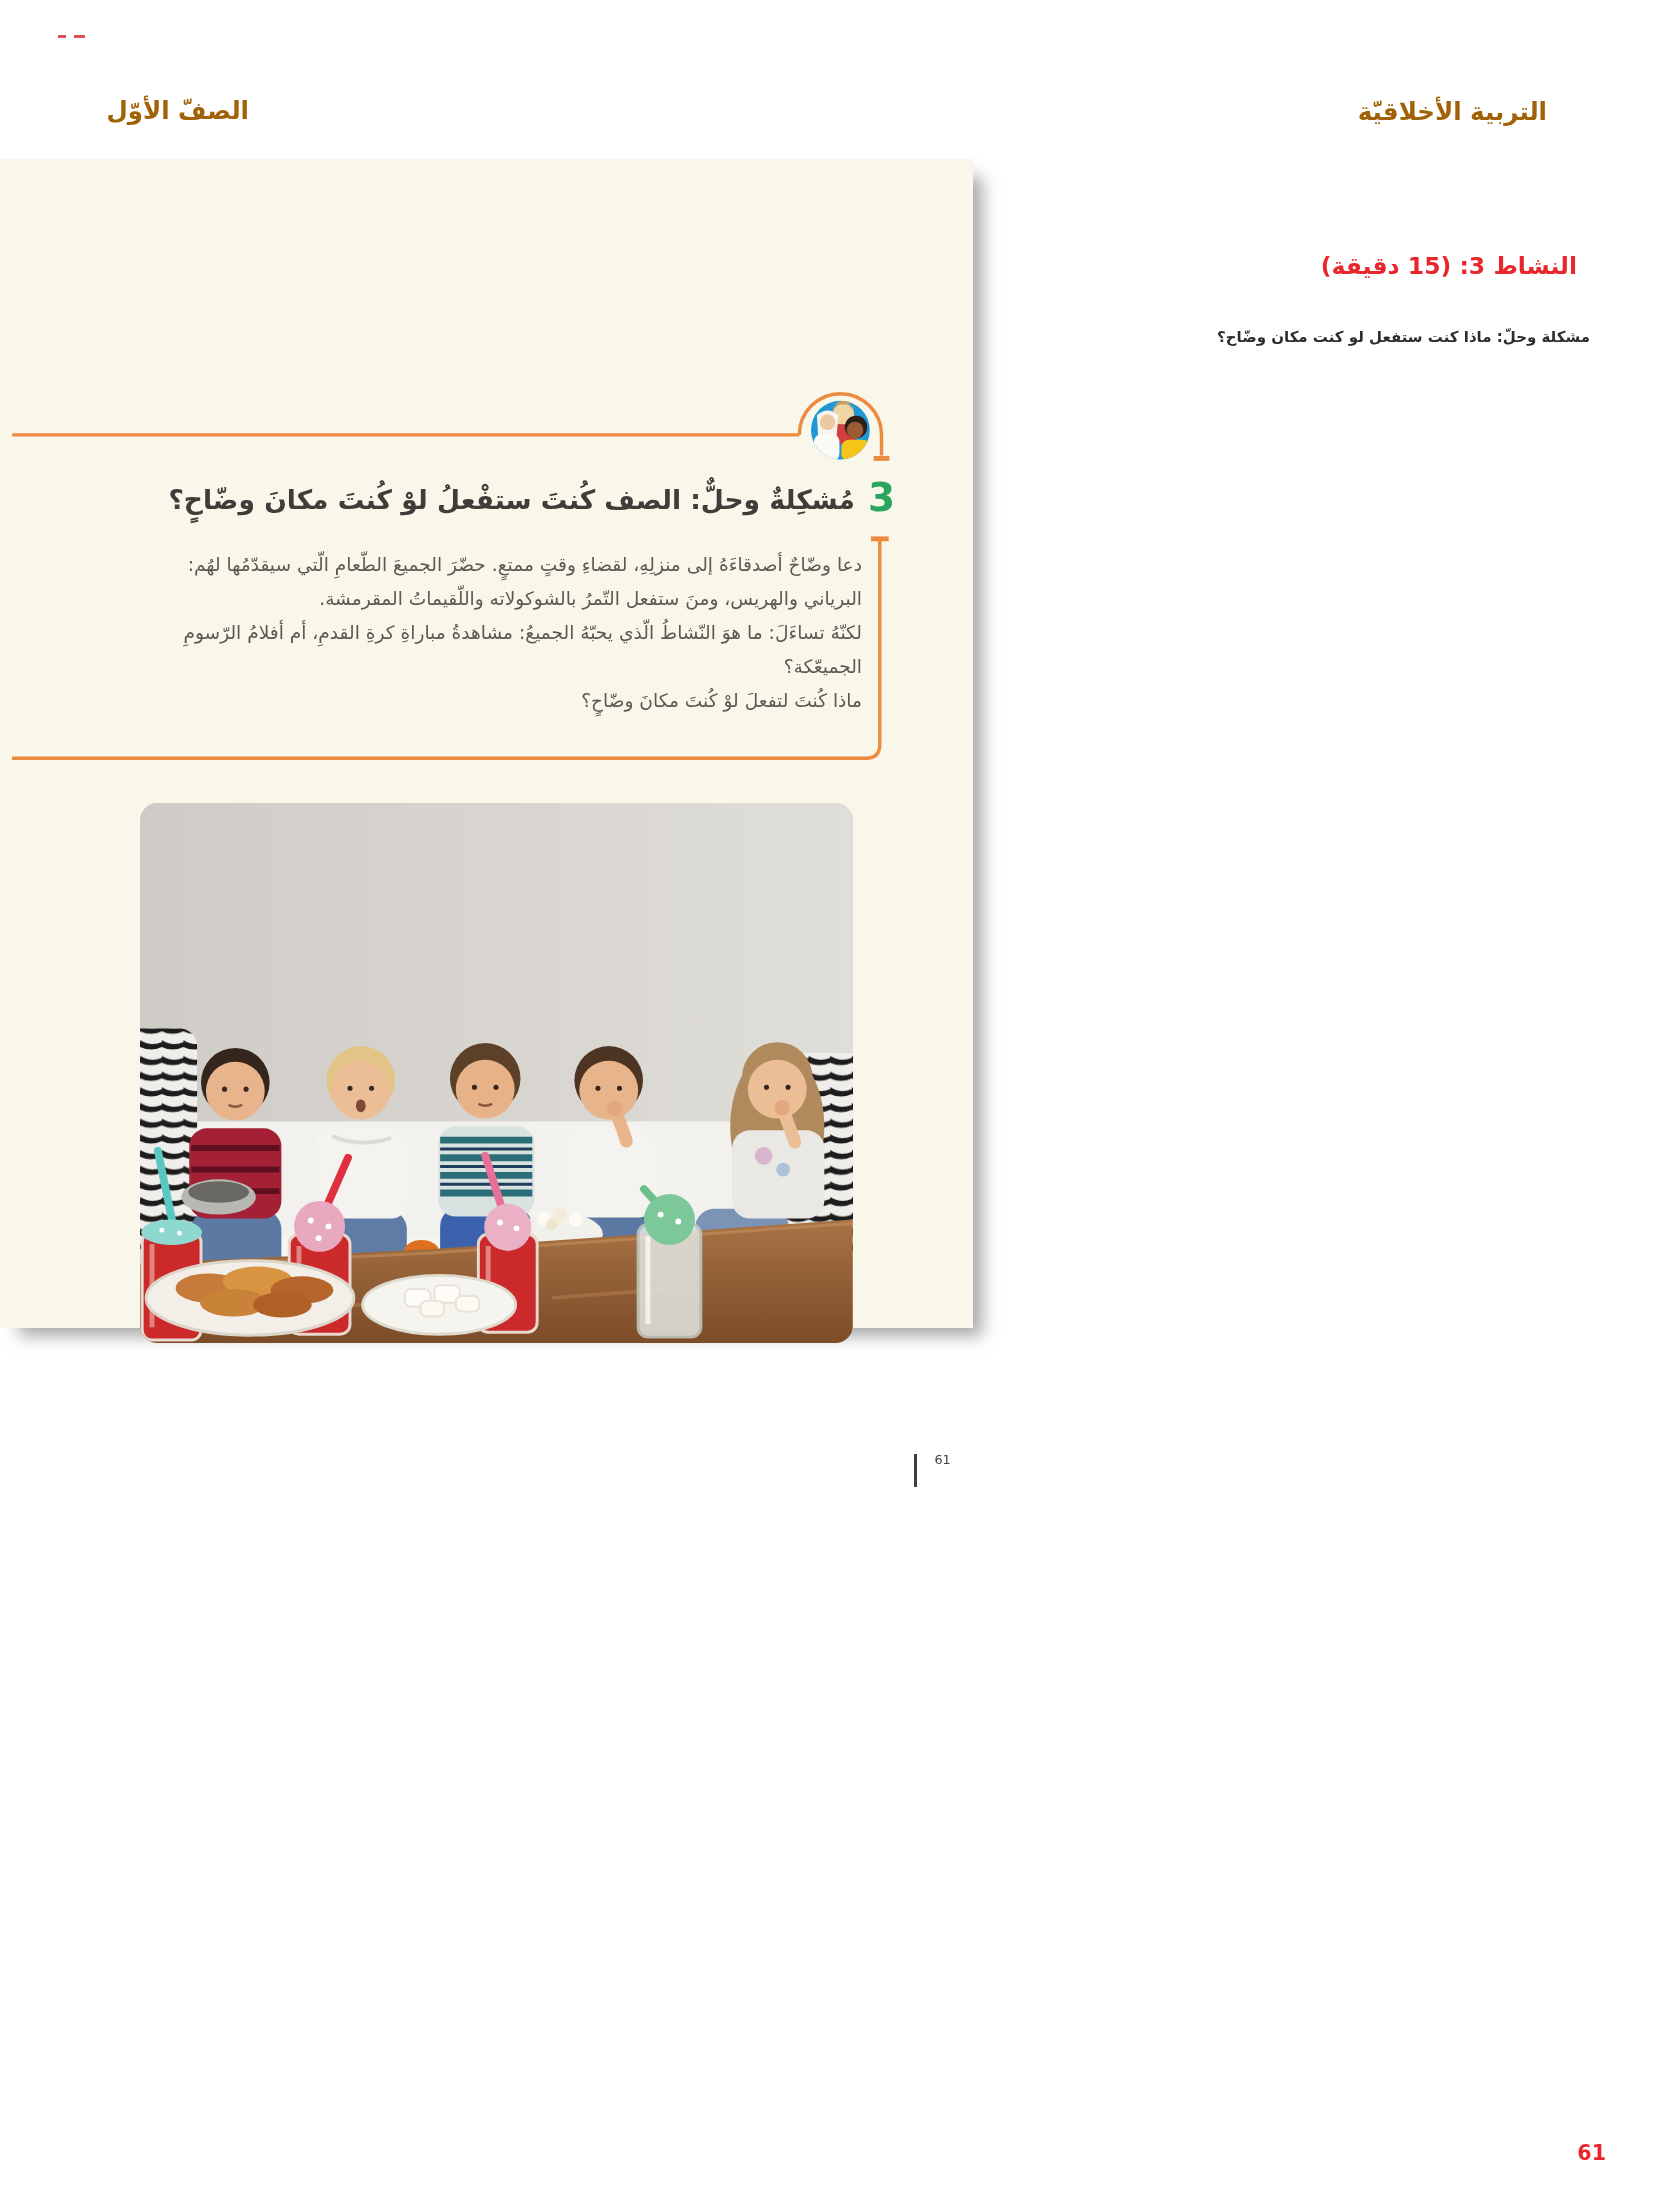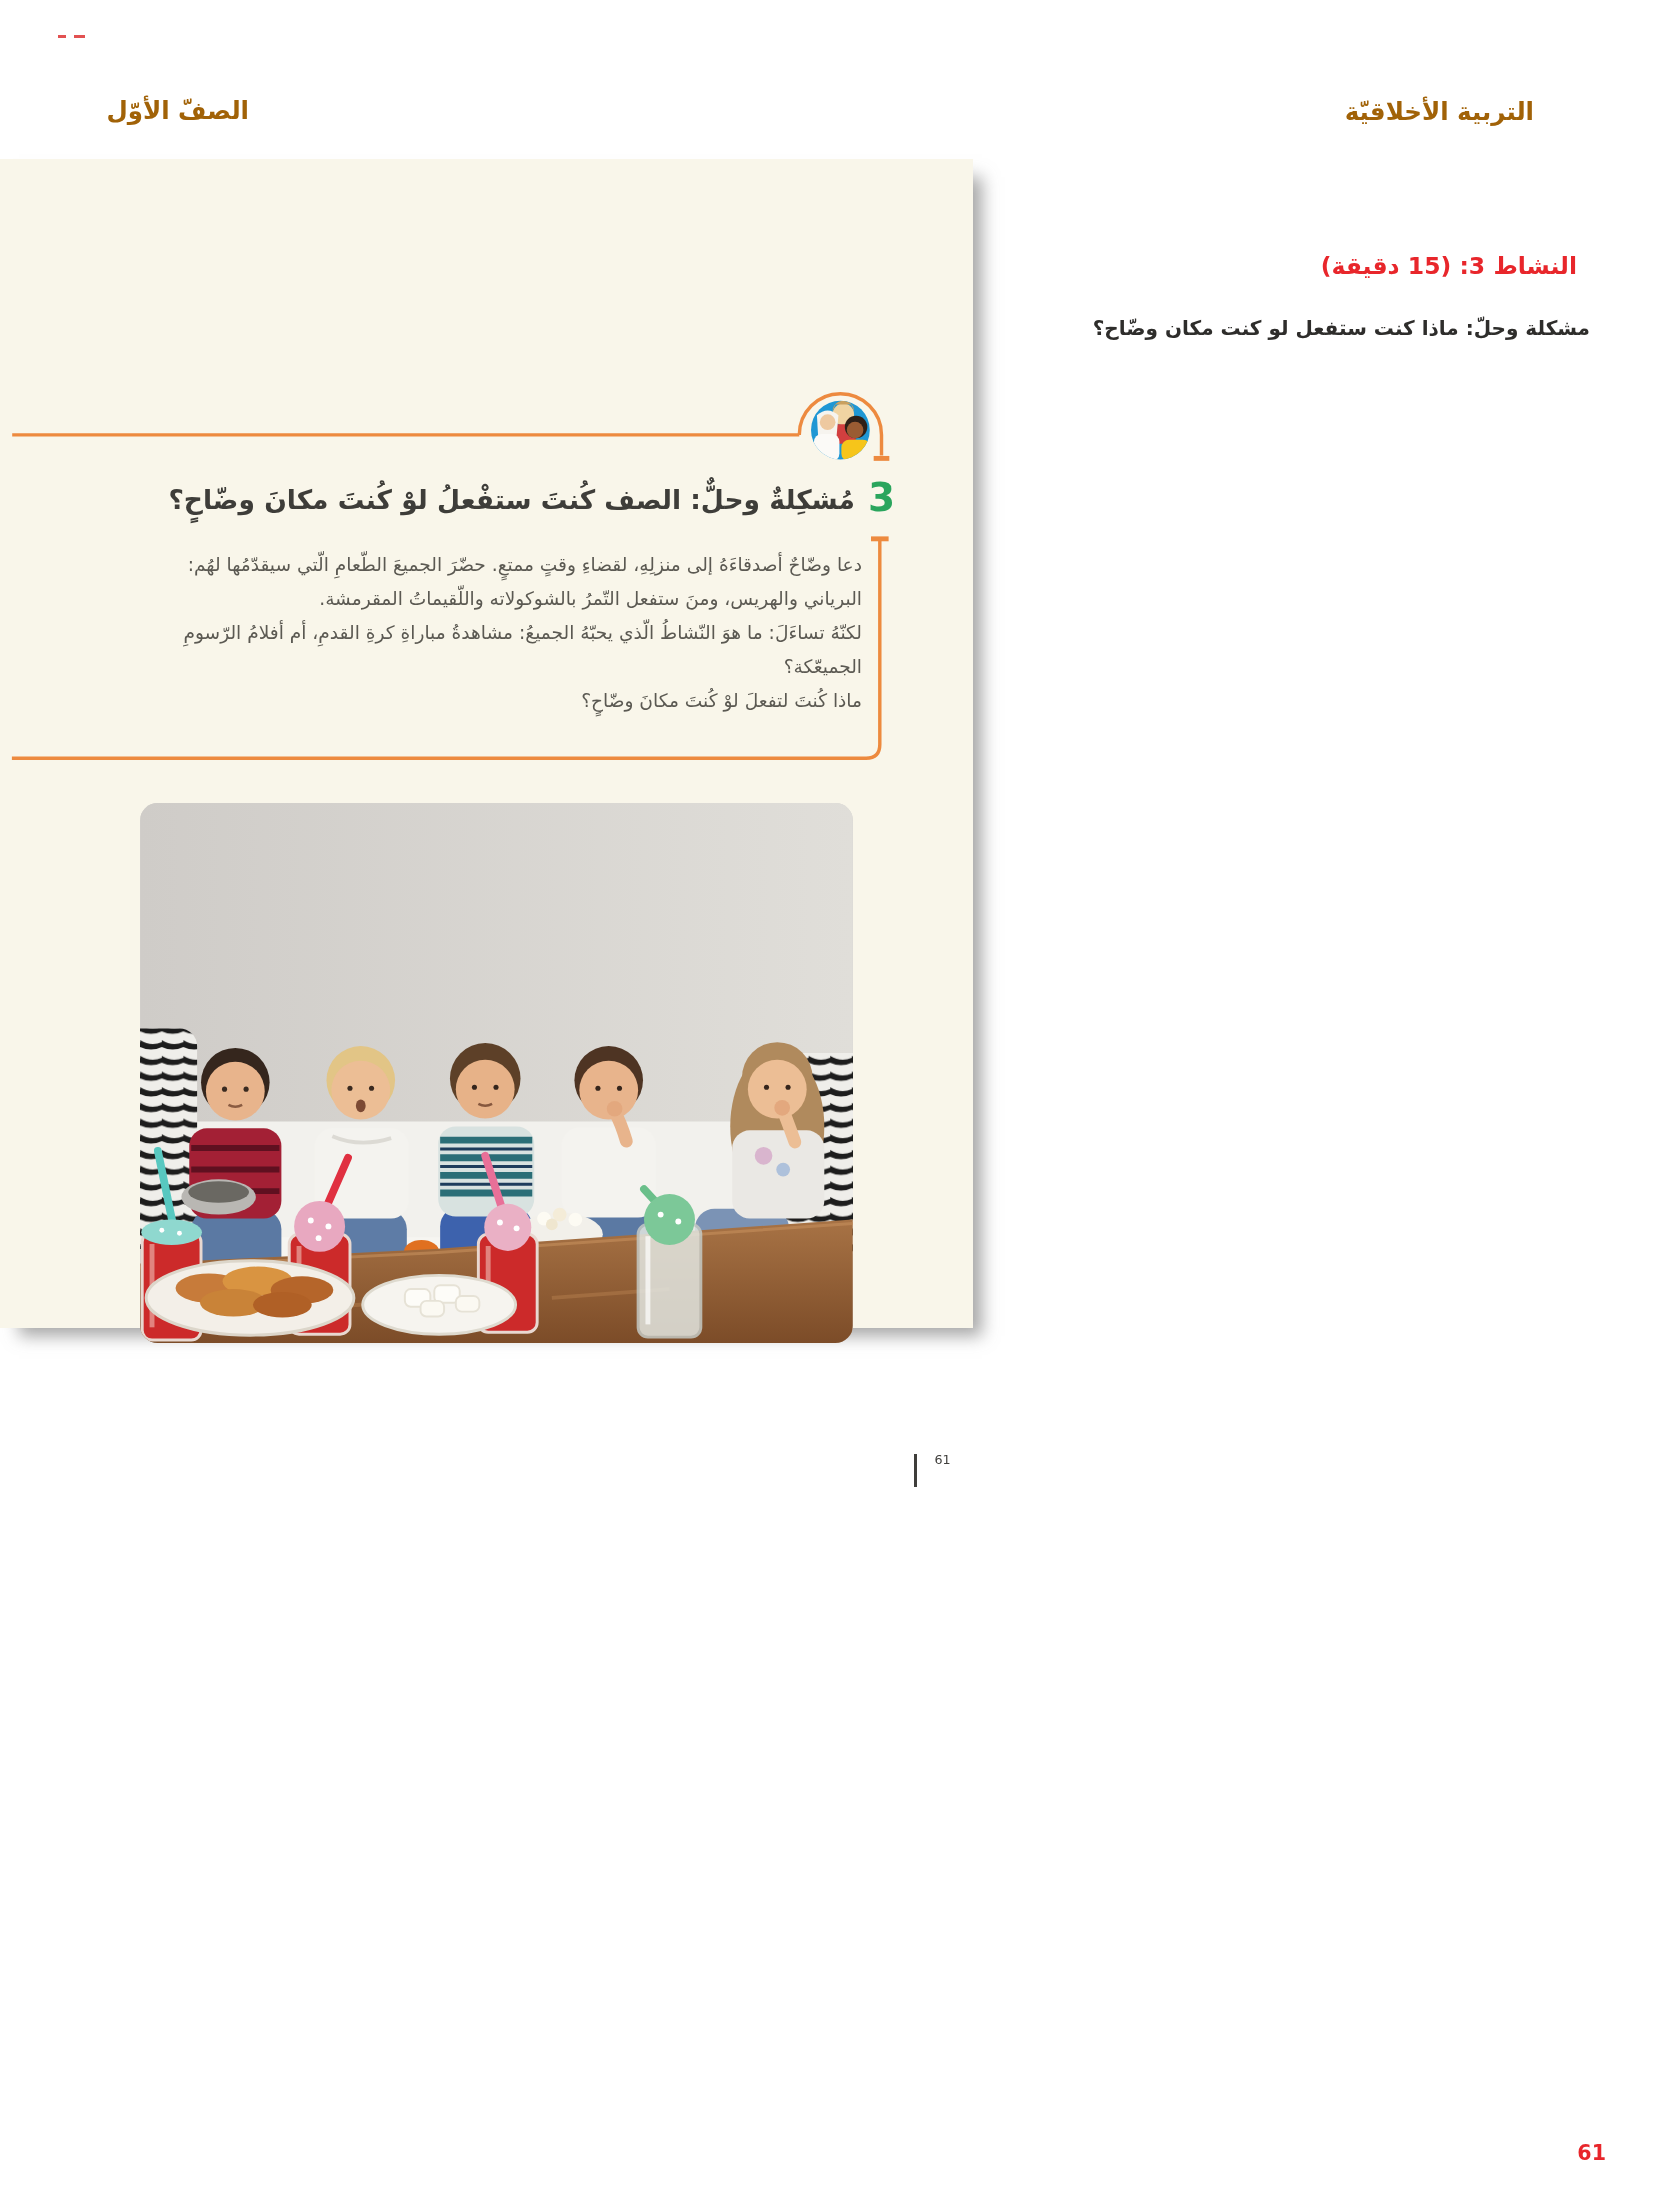--- a/index.html
+++ b/index.html
@@ -8,21 +8,21 @@
   #screen { position:relative; width:1666px; height:2205px; background:#ffffff; overflow:hidden; }
 
   
   .dash { position:absolute; height:2.9px; background:#e25151; }
   .dash1 { left:58px; top:35px; width:7.8px; }
   .dash2 { left:74px; top:35px; width:10.8px; }
 
   
   .run-head { position:absolute; font-size:24.5px; font-weight:bold; color:#a16207; direction:rtl; white-space:nowrap; }
   .grade   { left:102px; top:96px; width:147px; text-align:right; }
-  .subject { right:132px; top:97px; text-align:right; }
+  .subject { right:119px; top:97px; text-align:right; }
 
   
   .book-page { position:absolute; left:0; top:159px; width:973px; height:1169px;
                background:#f9f6ea; box-shadow:13.7px 12.7px 15.7px -4.9px rgba(95,95,95,.55); }
 
   .deco-top { position:absolute; left:0; top:225px; width:973px; height:93px; }
   .deco-bracket { position:absolute; left:0; top:372px; width:973px; height:240px; }
 
   .activity-number { position:absolute; left:859px; top:317px; width:45px; text-align:center;
                      font-size:39px; line-height:43px; font-weight:bold; color:#2aa55d; }
@@ -35,21 +35,21 @@
   .photo-frame { position:absolute; left:140px; top:644px; width:713px; height:540px;
                  border-radius:17.6px; overflow:hidden; background:#d7d5d1; }
 
   .inner-footer-bar { position:absolute; left:914px; top:1295px; width:2.9px; height:33px; background:#3f3e3b; }
   .inner-footer-num { position:absolute; left:925px; top:1293px; width:35px; text-align:center;
                       font-size:12.7px; color:#403f3c; }
 
   
   .note-header { position:absolute; right:89px; top:252px; font-size:23.5px; font-weight:bold;
                  color:#e8262b; direction:rtl; white-space:nowrap; }
-  .note-question { position:absolute; right:76px; top:316px; font-size:20px; font-weight:bold;
+  .note-question { position:absolute; right:76px; top:328px; font-size:15px; font-weight:bold;
                    color:#2e2d2b; direction:rtl; white-space:nowrap; }
 
   
   .folio { position:absolute; right:60px; top:2141px; font-size:20.6px; font-weight:bold; color:#e8262b; }
 </style>
 </head>
 <body>
 
 <div id="screen">
 

